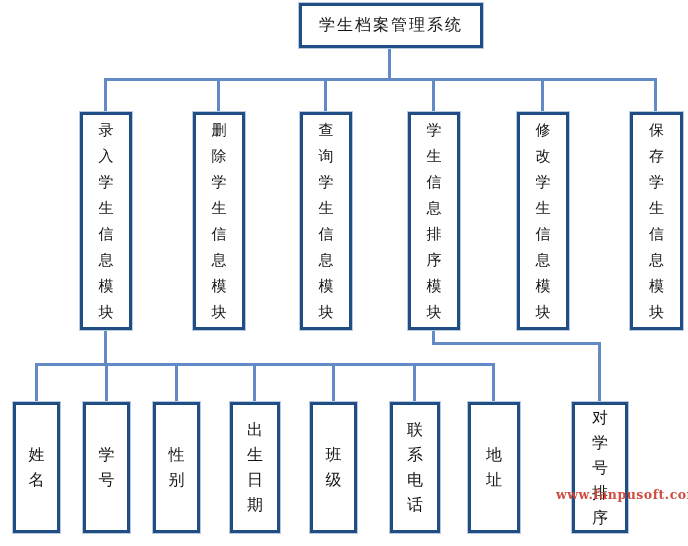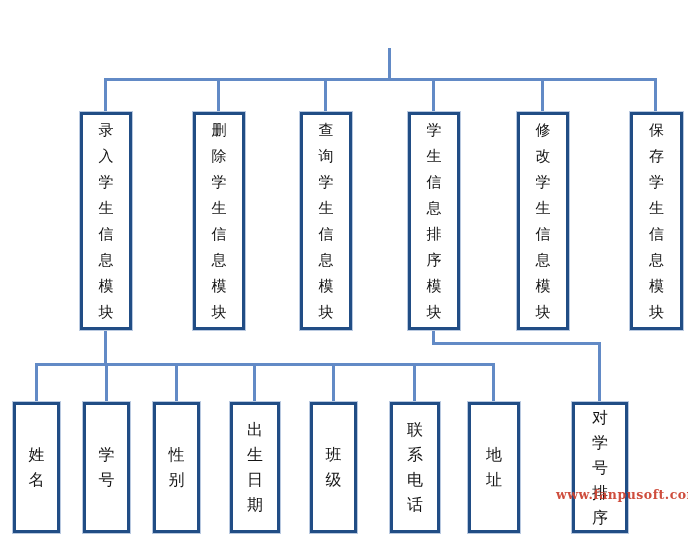--- a/index.html
+++ b/index.html
@@ -58,20 +58,23 @@
   <div class="line v" style="left:175px;top:365px;height:37px"></div>
   <div class="line v" style="left:253px;top:365px;height:37px"></div>
   <div class="line v" style="left:332px;top:365px;height:37px"></div>
   <div class="line v" style="left:413px;top:365px;height:37px"></div>
   <div class="line v" style="left:492px;top:365px;height:37px"></div>
 
   <div class="line v" style="left:432px;top:330px;height:14px"></div>
   <div class="line h" style="left:432px;top:342px;width:169px"></div>
   <div class="line v" style="left:598px;top:342px;height:60px"></div>
 
+  <div class="box l1" style="left:299px;top:3px;width:184px;height:45px">
+    <span>学生档案管理系统</span>
+  </div>
 
   <div class="box l2" style="left:80px;top:112px;width:52px;height:218px">
       <span class="vchar">录</span>
       <span class="vchar">入</span>
       <span class="vchar">学</span>
       <span class="vchar">生</span>
       <span class="vchar">信</span>
       <span class="vchar">息</span>
       <span class="vchar">模</span>
       <span class="vchar">块</span>

